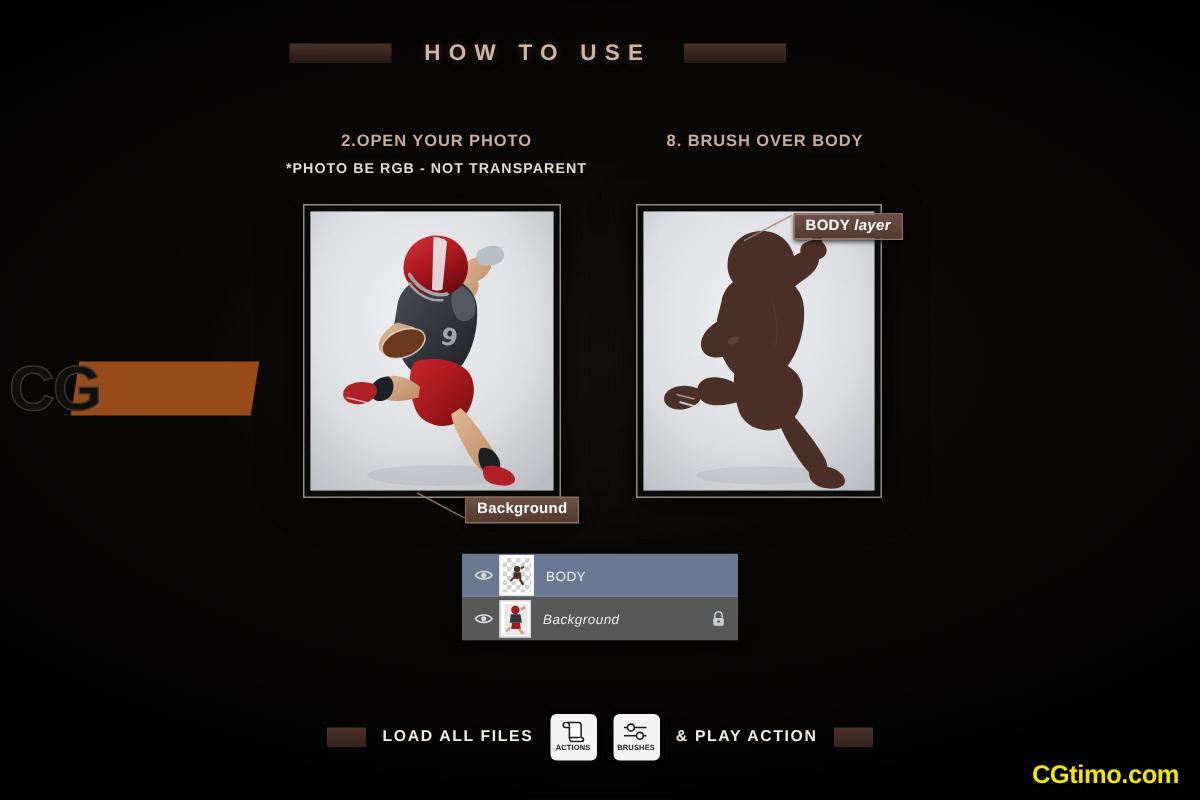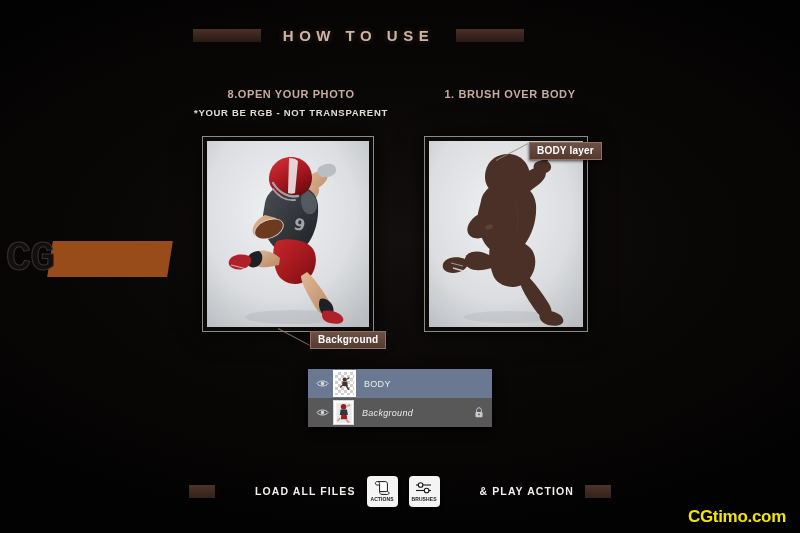--- a/index.html
+++ b/index.html
@@ -103,21 +103,21 @@
     background: linear-gradient(180deg, #6d5145 0%, #54392e 100%);
     border: 1px solid #8e6f5e;
     color: #fff;
     font-size: 10px;
     font-weight: bold;
     padding: 2px 7px 3px 7px;
     white-space: nowrap;
     box-shadow: 0 1px 3px rgba(0,0,0,.7);
     letter-spacing: .2px;
   }
-  .callout .ital { font-weight: bold; }
+  .callout .ital { font-style: italic; font-weight: bold; }
   .leader {
     position: absolute;
     background: #9c8377;
     height: 1px;
     transform-origin: left center;
     opacity: .8;
   }
 
   
   .layers {
@@ -198,21 +198,20 @@
     width: 26px;
     height: 13px;
     background: linear-gradient(180deg, #4b332a 0%, #35221b 100%);
   }
   .bb-text {
     color: #f2eeea;
     font-size: 10.5px;
     font-weight: bold;
     letter-spacing: 1.1px;
     white-space: nowrap;
-    margin-left: 29px;
   }
   .tool-ico {
     width: 31px;
     height: 31px;
     border-radius: 4px;
     background: #f4f4f4;
     display: flex;
     flex-direction: column;
     align-items: center;
     justify-content: center;
@@ -238,21 +237,21 @@
     position: absolute;
     left: 46px; top: 9px;
     width: 120px; height: 36px;
     background: #b75b1e;
     opacity: .82;
     transform: skewX(-9deg);
   }
   .wm-cg .cgtxt {
     position: absolute;
     left: 2px; top: 2px;
-    font-family: Liberation Mono, monospace;
+    font-family: Liberation Sans, sans-serif;
     font-size: 42px;
     font-weight: bold;
     color: #12100f;
     -webkit-text-stroke: 1px #3a3330;
     letter-spacing: -1px;
     line-height: 50px;
   }
   .wm-cg .timotxt {
     position: absolute;
     left: 62px; top: 13px;
@@ -280,28 +279,28 @@
 
 <div id="stage">
 
   <div class="title-row">
     <div class="title-bar"></div>
     <div class="title-text">HOW TO USE</div>
     <div class="title-bar"></div>
   </div>
 
   <div class="step step-1">
-    <div class="step-head">8.OPEN YOUR PHOTO</div>
+    <div class="step-head">2.OPEN YOUR PHOTO</div>
     <div class="step-sub">
-      <span>*YOUR BE RGB - NOT TRANSPARENT</span>
+      <span>*PHOTO BE RGB - NOT TRANSPARENT</span>
     </div>
   </div>
 
   <div class="step step-2">
-    <div class="step-head">1. BRUSH OVER BODY</div>
+    <div class="step-head">8. BRUSH OVER BODY</div>
   </div>
 
   <div class="frame frame-1">
     <div class="frame-inner">
       <svg viewBox="0 0 162 186" width="162" height="186">
         <defs>
           <radialGradient id="bgGrad" cx="45%" cy="38%" r="78%">
             <stop offset="0%" stop-color="#f0f1f3"></stop>
             <stop offset="60%" stop-color="#dcdee1"></stop>
             <stop offset="100%" stop-color="#b9bcc0"></stop>

